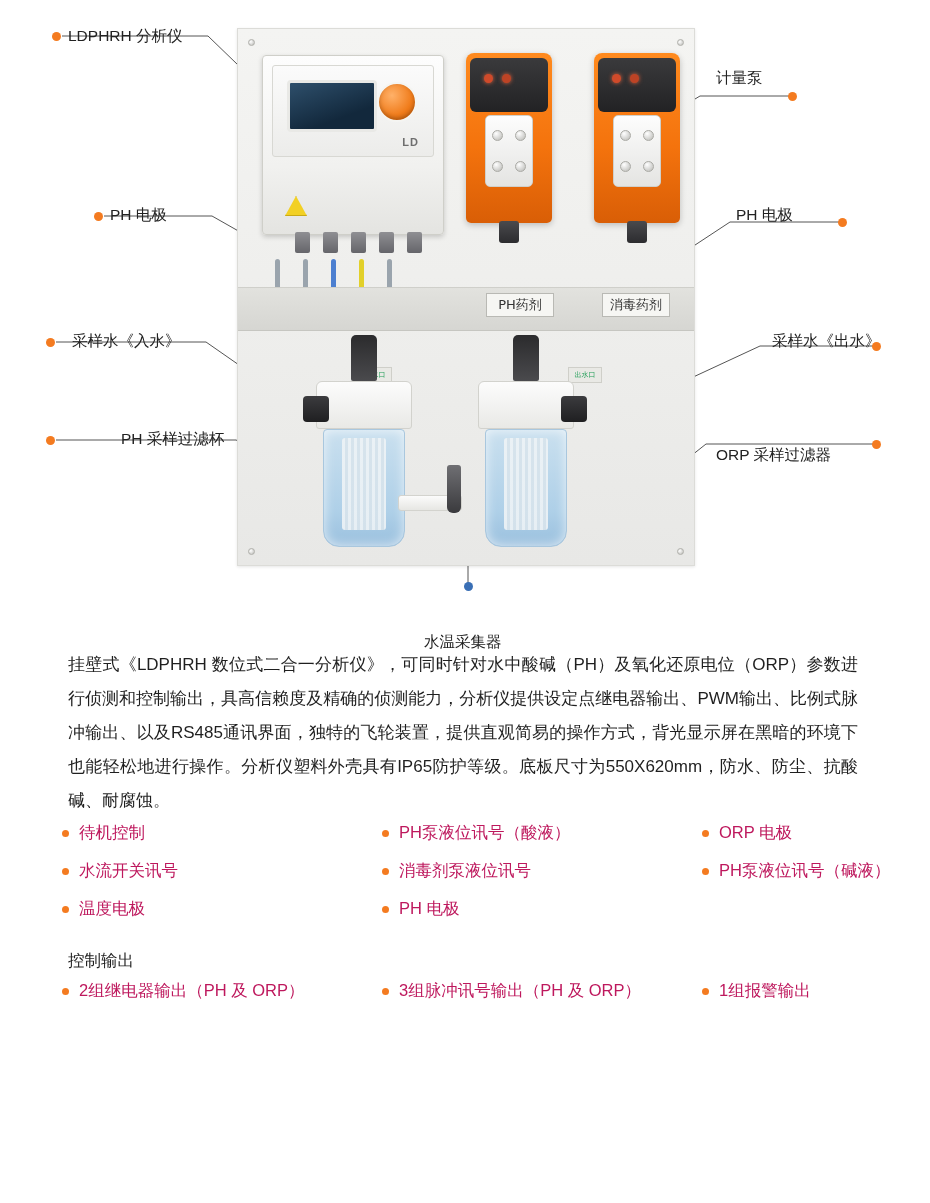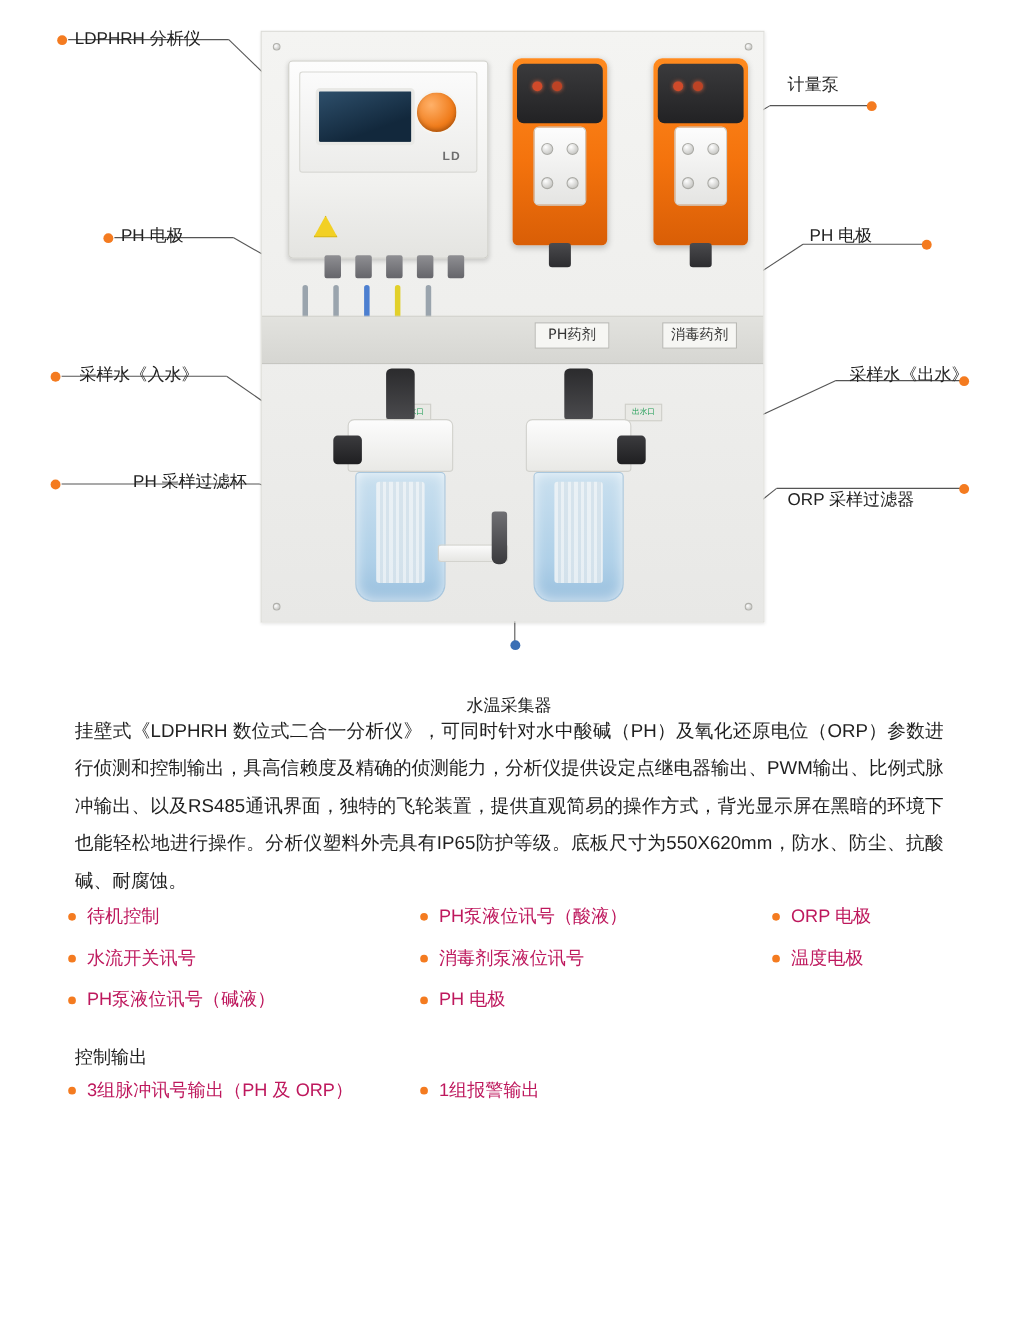--- a/index.html
+++ b/index.html
@@ -497,36 +497,40 @@
     <div class="bullet">
         <span class="bdot"></span>
         <span>水流开关讯号</span>
       </div>
     <div class="bullet">
         <span class="bdot"></span>
         <span>消毒剂泵液位讯号</span>
       </div>
     <div class="bullet">
         <span class="bdot"></span>
+        <span>PH泵液位讯号（碱液）</span>
+      </div>
+    <div class="bullet">
+        <span class="bdot"></span>
         <span>温度电极</span>
-      </div>
-    <div class="bullet">
-        <span class="bdot"></span>
-        <span>PH泵液位讯号（碱液）</span>
       </div>
     <div class="bullet">
         <span class="bdot"></span>
         <span>PH  电极</span>
       </div>
   </div>
 
   <div class="section-title">控制输出</div>
   <div class="bullets outputs">
     <div class="bullet">
         <span class="bdot"></span>
+        <span>2组继电器输出（PH 及 ORP）</span>
+      </div>
+    <div class="bullet">
+        <span class="bdot"></span>
         <span>3组脉冲讯号输出（PH 及 ORP）</span>
       </div>
     <div class="bullet">
         <span class="bdot"></span>
         <span>1组报警输出</span>
       </div>
   </div>
 
 </div>
 

